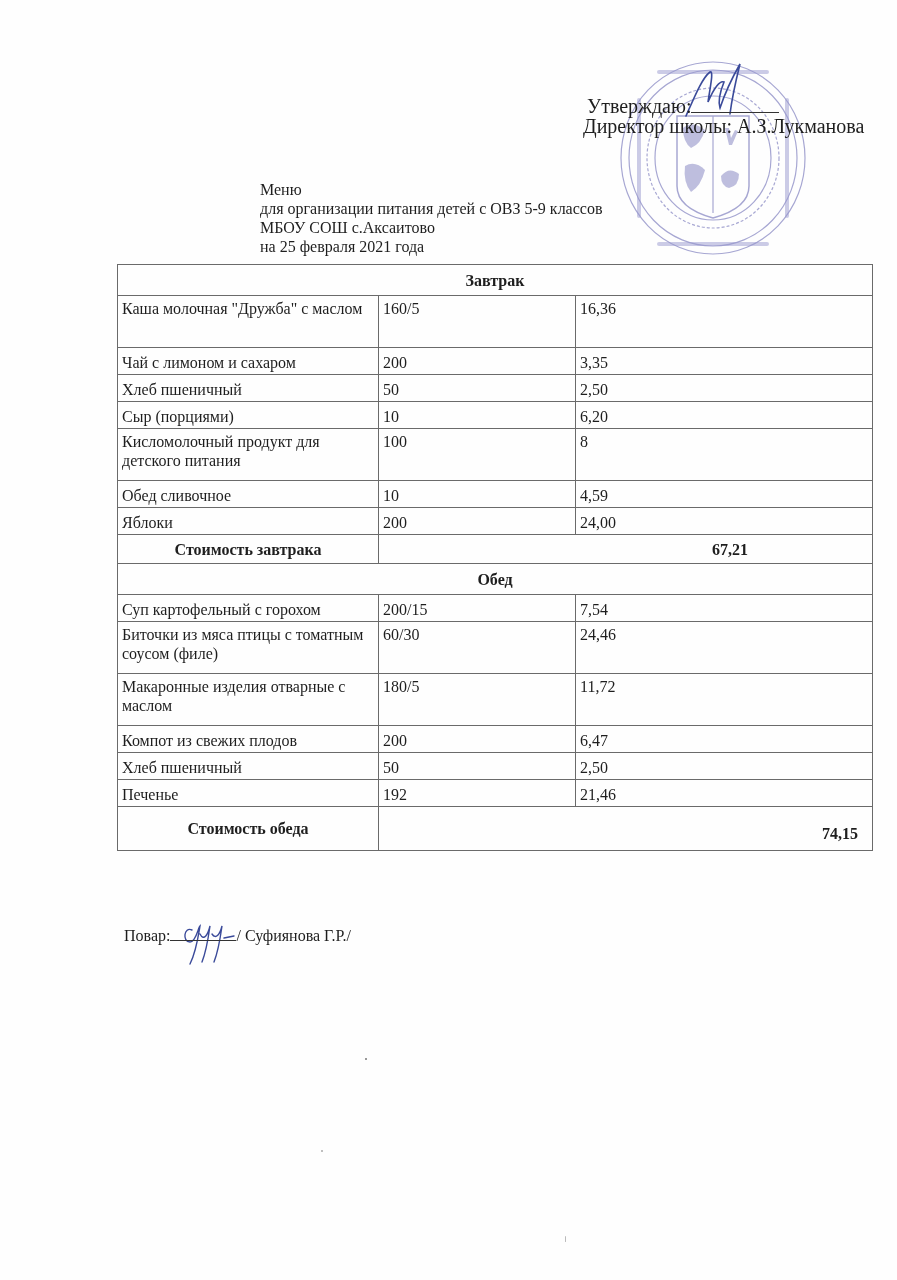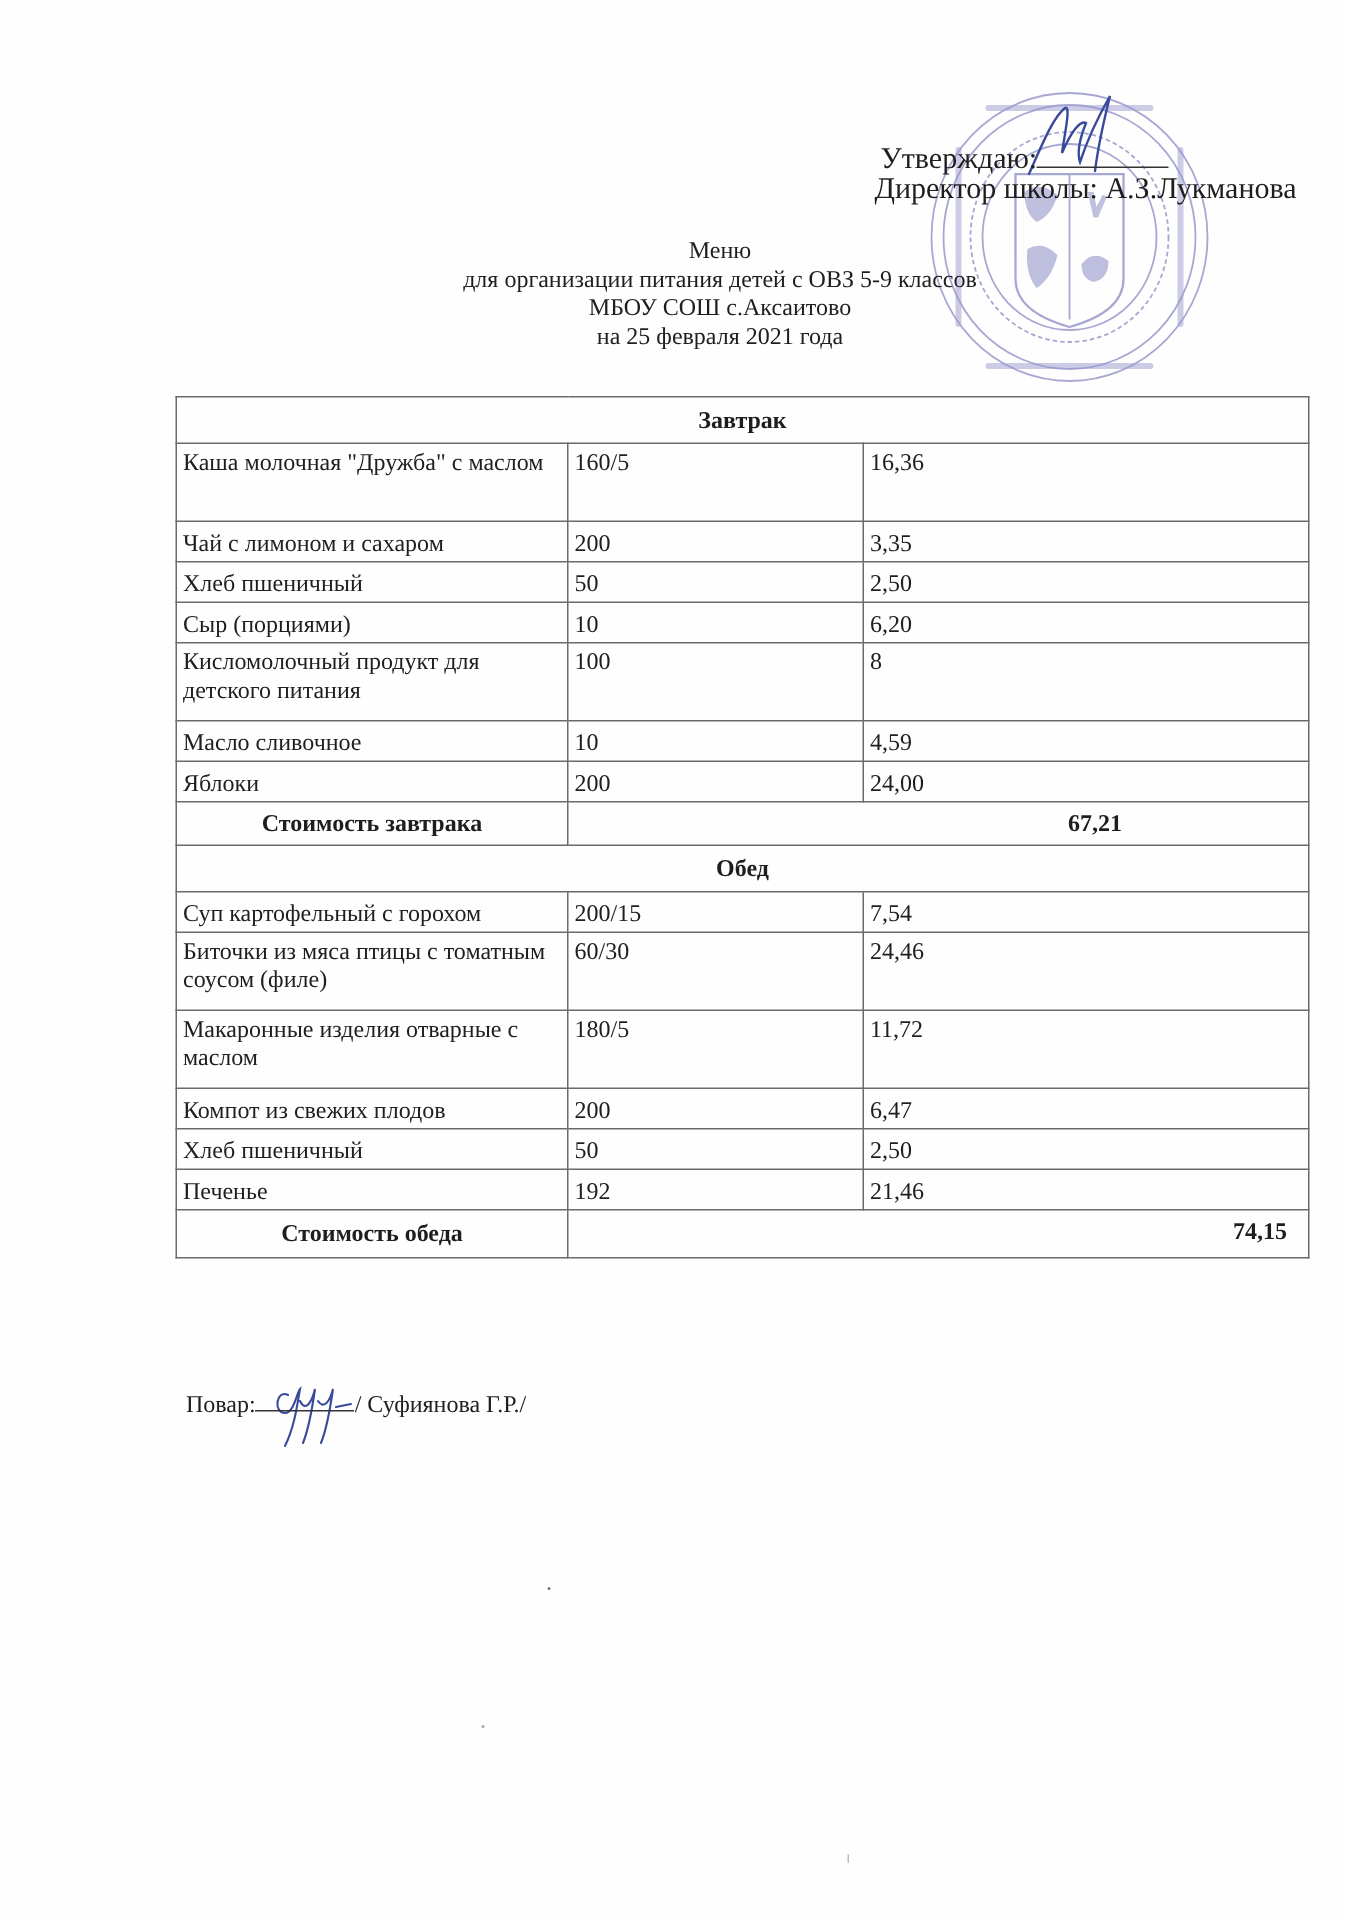--- a/index.html
+++ b/index.html
@@ -5,31 +5,31 @@
   html, body { margin: 0; padding: 0; }
   body {
     width: 897px; height: 1280px; background: #fefefe; position: relative; overflow: hidden;
     font-family: "Liberation Serif", "DejaVu Serif", serif; color: #1e1e1e;
   }
   .approve { position: absolute; left: 583px; top: 96px; font-size: 20px; line-height: 20px; }
   .approve .l1 { padding-left: 4px; }
   .approve .line { display: inline-block; width: 88px; border-bottom: 1px solid #333; height: 14px; vertical-align: baseline; }
   .stamp { position: absolute; left: 617px; top: 58px; width: 192px; height: 200px; }
   .sig-dir { position: absolute; left: 680px; top: 58px; width: 70px; height: 70px; }
-  .title { position: absolute; left: 260px; top: 158px; width: 440px; text-align: center; font-size: 16px; line-height: 19px; }
+  .title { position: absolute; left: 260px; top: 180px; width: 440px; text-align: left; font-size: 16px; line-height: 19px; }
   .menu-table { position: absolute; left: 117px; top: 264px; width: 756px; border-collapse: collapse; font-size: 16px; }
   .menu-table td { border: 1px solid #6a6a6a; padding: 0 4px; vertical-align: top; line-height: 19px; height: 26px; }
   .menu-table td.c1 { width: 252px; }
   .menu-table td.c2 { width: 188px; }
   .menu-table tr.two td { height: 48px; padding-top: 3px; }
   .menu-table tr.one td { padding-top: 5px; height: 21px; }
   .menu-table td.section { text-align: center; font-weight: bold; height: 30px; vertical-align: middle; }
   .menu-table td.total-label { text-align: center; font-weight: bold; vertical-align: middle; height: 28px; }
   .menu-table td.total-val { text-align: right; font-weight: bold; padding-right: 124px; vertical-align: middle; margin-top: 32px; }
-  .menu-table td.total-val.lunch { padding-right: 14px; vertical-align: top; padding-top: 5px; }
+  .menu-table td.total-val.lunch { padding-right: 14px; vertical-align: top; padding-top: 17px; }
   .cook { position: absolute; left: 124px; top: 926px; font-size: 16px; }
   .cook .line { display: inline-block; width: 66px; border-bottom: 1px solid #333; height: 14px; }
   .sig-cook { position: absolute; left: 178px; top: 912px; width: 66px; height: 56px; }
   .speck { position: absolute; width: 2px; height: 2px; background: #777; border-radius: 1px; }
 </style>
 </head>
 <body>
 
 <svg class="stamp" viewBox="0 0 192 200">
   <g fill="none" stroke="#8a8ac4" stroke-width="1.2" opacity="0.75">
@@ -94,21 +94,21 @@
     <td class="c1">Сыр (порциями)</td>
     <td class="c2">10</td>
     <td>6,20</td>
   </tr>
   <tr class="two">
     <td class="c1">Кисломолочный продукт для детского питания</td>
     <td class="c2">100</td>
     <td>8</td>
   </tr>
   <tr class="one">
-    <td class="c1">Масло сливочное</td>
+    <td class="c1">Обед сливочное</td>
     <td class="c2">10</td>
     <td>4,59</td>
   </tr>
   <tr class="one">
     <td class="c1">Яблоки</td>
     <td class="c2">200</td>
     <td>24,00</td>
   </tr>
   <tr>
     <td class="c1 total-label">Стоимость завтрака</td>

